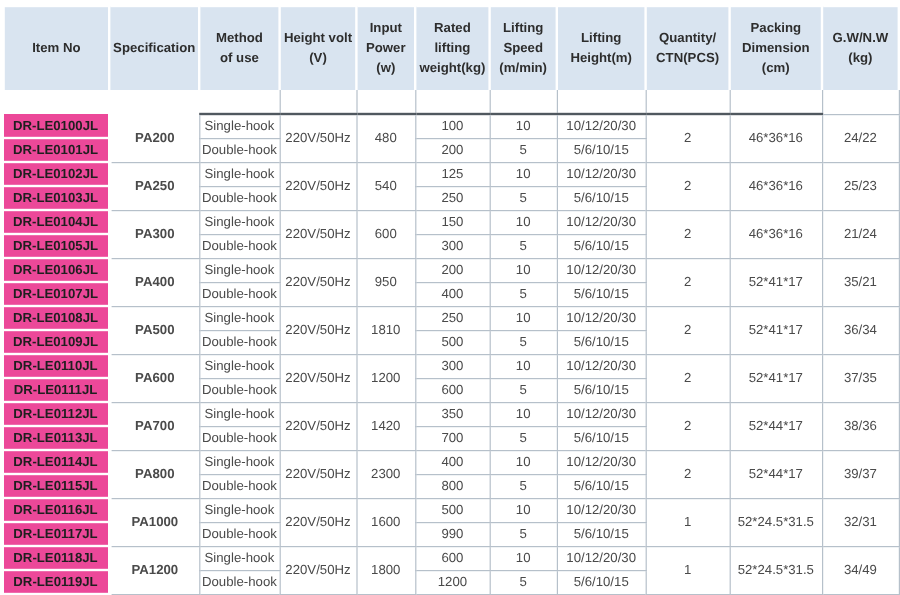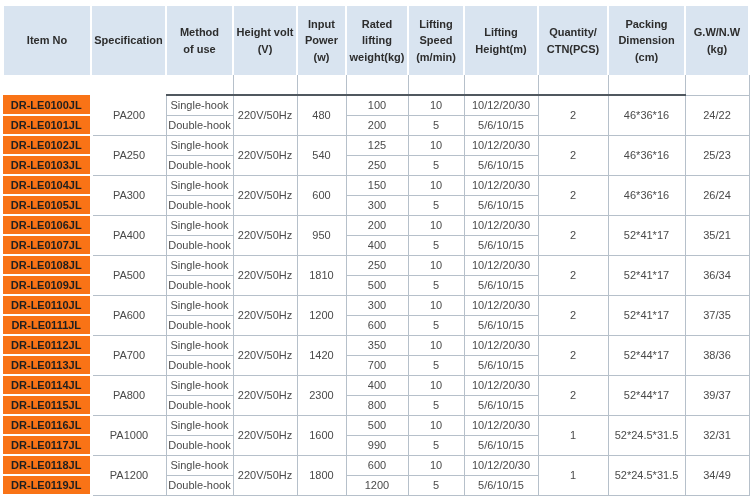--- a/index.html
+++ b/index.html
@@ -32,29 +32,29 @@
     font-size: 11px;
     color: #4a4a4a;
     text-align: center;
     vertical-align: middle;
     height: 20px;
     padding: 0;
     overflow: hidden;
     white-space: nowrap;
   }
   td.item {
-    background: #f97316;
+    background: #ec4899;
     font-weight: bold;
     color: #1f1f1f;
     border-top: 2px solid #ffffff;
     border-bottom: 2px solid #ffffff;
     border-left: none;
     border-right: 3px solid #ffffff;
   }
-  td.spec { border-left: none; }
+  td.spec { border-left: none; font-weight: bold; }
   tr.spacer-row { height: 10px; }
   td.sp-a { border: hidden; }
   td.sp-b {
     border-left: 1px solid #b6c0ca;
     border-right: 1px solid #b6c0ca;
     border-top: hidden;
     border-bottom: 2px solid #50585f;
   }
   td.sp-c {
     border-left: 1px solid #b6c0ca;
@@ -166,21 +166,21 @@
         <td class="item">DR-LE0104JL</td>
         <td class="spec" rowspan="2">PA300</td>
         <td class="method">Single-hook</td>
         <td class="volt" rowspan="2">220V/50Hz</td>
         <td class="power" rowspan="2">600</td>
         <td class="weight">150</td>
         <td class="speed">10</td>
         <td class="height">10/12/20/30</td>
         <td class="qty" rowspan="2">2</td>
         <td class="packing" rowspan="2">46*36*16</td>
-        <td class="gw" rowspan="2">26/24</td>
+        <td class="gw" rowspan="2">21/24</td>
       </tr>
       <tr>
         <td class="item">DR-LE0105JL</td>
         <td class="method">Double-hook</td>
         <td class="weight">300</td>
         <td class="speed">5</td>
         <td class="height">5/6/10/15</td>
       </tr>
       <tr>
         <td class="item">DR-LE0106JL</td>

